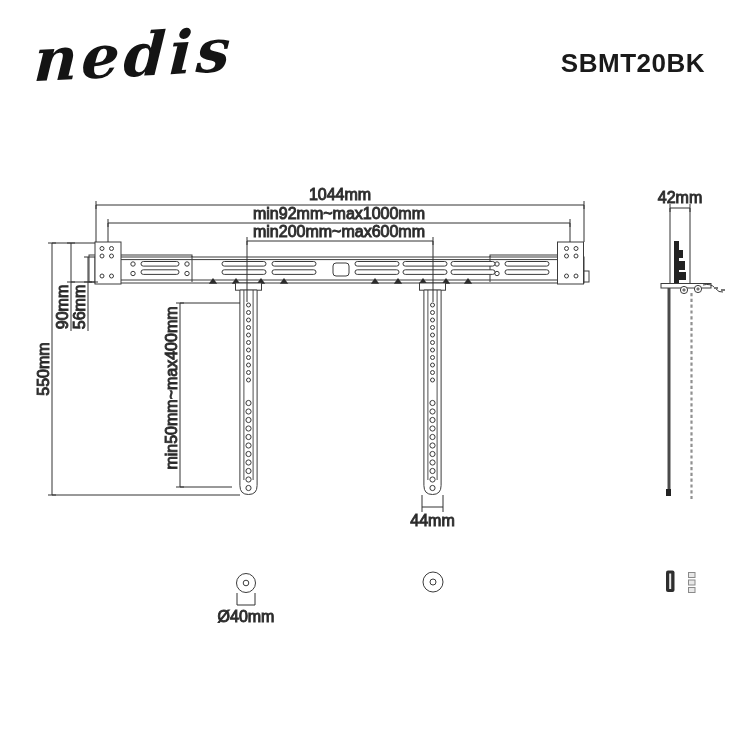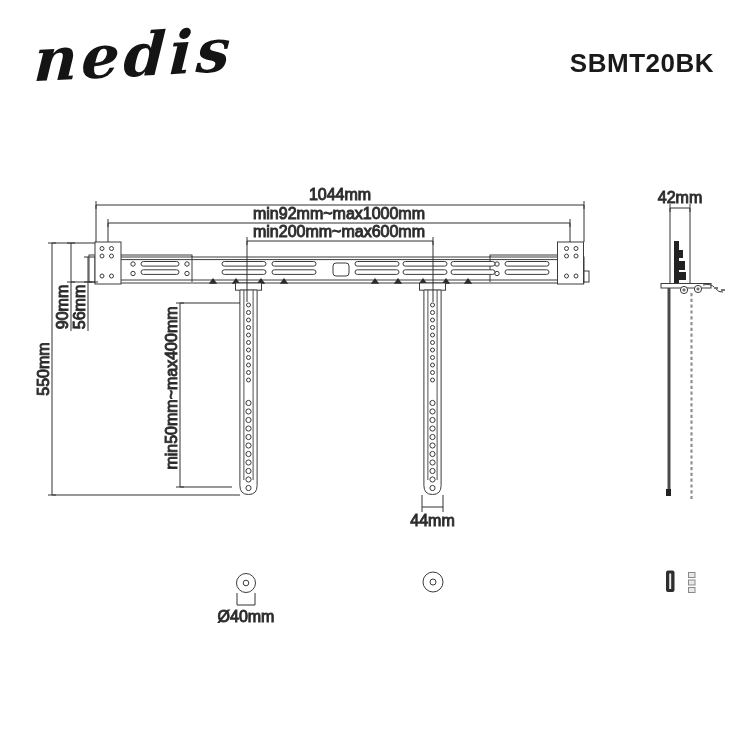--- a/index.html
+++ b/index.html
@@ -7,21 +7,21 @@
     width:750px;height:750px;background:#ffffff;position:relative;overflow:hidden;
     font-family:"Liberation Sans", sans-serif;
   }
   .logo{
     position:absolute;left:34px;top:20px;
     font-family:"DejaVu Serif", serif;font-style:italic;font-weight:bold;
     font-size:60px;letter-spacing:4px;color:#141414;
     transform:rotate(-3deg) skewX(-6deg);
   }
   .model{
-    position:absolute;right:36px;top:48px;
+    position:absolute;right:45px;top:48px;
     font-size:26px;font-weight:bold;letter-spacing:0.5px;color:#1a1a1a;
   }
   svg{position:absolute;left:0;top:0;}
   .ln{stroke:#3c3c3c;stroke-width:1;fill:none;}
   .fw{stroke:#3c3c3c;stroke-width:1;fill:#ffffff;}
   .dimln{stroke:#333333;stroke-width:1;fill:none;}
   .dim{font-family:"Liberation Sans", sans-serif;font-size:16px;fill:#1c1c1c;}
 </style>
 </head>
 <body>

